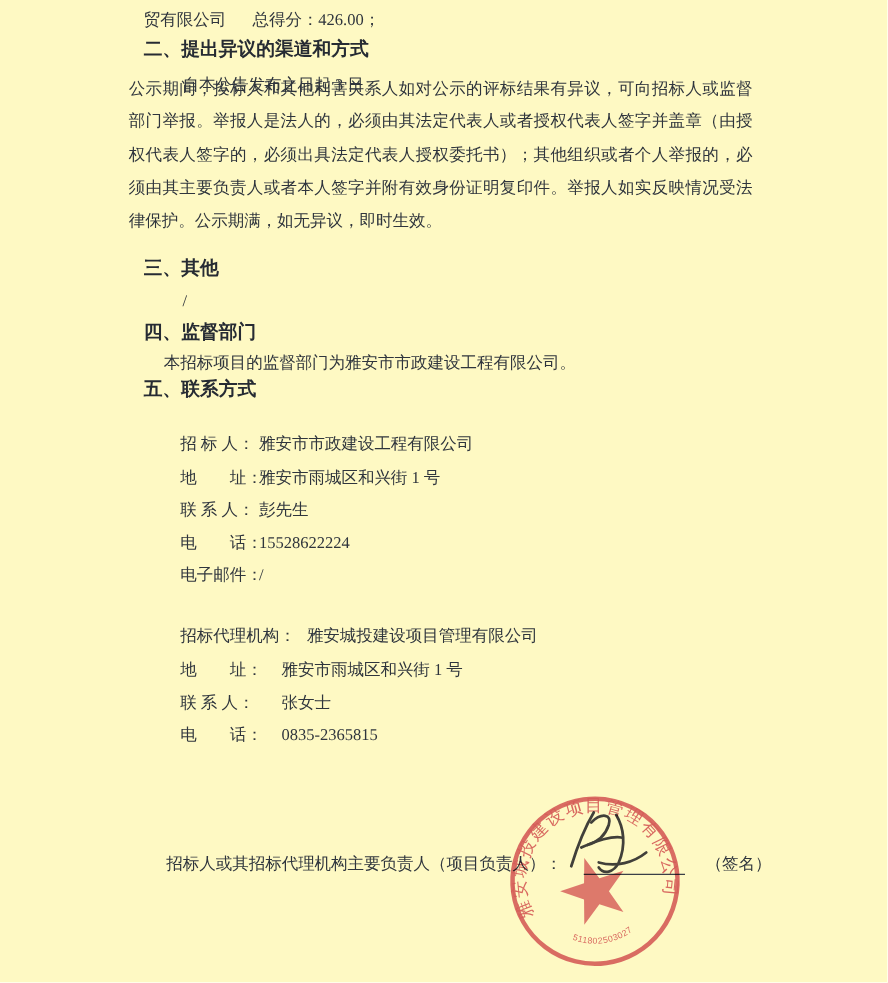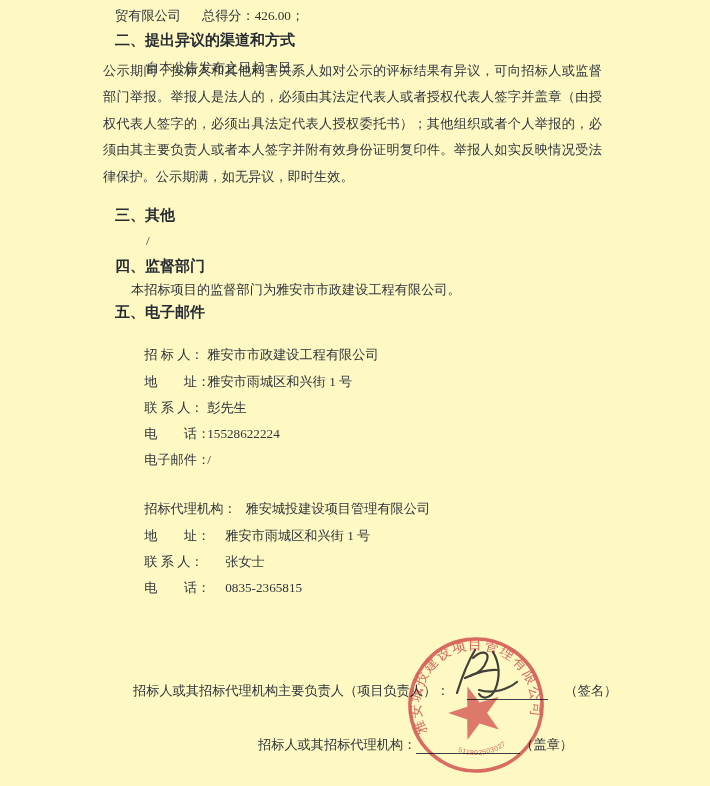--- a/index.html
+++ b/index.html
@@ -50,21 +50,21 @@
   <div class="abs heading" style="top:31px;left:115px;">二、提出异议的渠道和方式</div>
   <div class="abs line" style="top:59px;left:146px;">自本公告发布之日起 3 日。</div>
   <p class="abs para" style="top:58px;left:103px;width:499px;">公示期间，投标人和其他利害关系人如对公示的评标结果有异议，可向招标人或监督部门举报。举报人是法人的，必须由其法定代表人或者授权代表人签字并盖章（由授权代表人签字的，必须出具法定代表人授权委托书）；其他组织或者个人举报的，必须由其主要负责人或者本人签字并附有效身份证明复印件。举报人如实反映情况受法律保护。公示期满，如无异议，即时生效。</p>
 
   <div class="abs heading" style="top:206px;left:115px;">三、其他</div>
   <div class="abs line" style="top:232px;left:146px;">/</div>
 
   <div class="abs heading" style="top:257px;left:115px;">四、监督部门</div>
   <div class="abs line" style="top:281px;left:131px;">本招标项目的监督部门为雅安市市政建设工程有限公司。</div>
 
-  <div class="abs heading" style="top:303px;left:115px;">五、电子邮件</div>
+  <div class="abs heading" style="top:303px;left:115px;">五、联系方式</div>
 
   <div class="abs row b1" style="top:329px;left:131px;">
     <span class="lbl">招 标 人：</span><span>雅安市市政建设工程有限公司</span>
   </div>
   <div class="abs row b1" style="top:356px;left:131px;">
     <span class="lbl">地　　址：</span><span>雅安市雨城区和兴街 1 号</span>
   </div>
   <div class="abs row b1" style="top:382px;left:131px;">
     <span class="lbl">联 系 人：</span><span>彭先生</span>
   </div>
@@ -85,23 +85,20 @@
     <span class="lbl">联 系 人：</span><span>张女士</span>
   </div>
   <div class="abs row b2" style="top:562px;left:131px;">
     <span class="lbl">电　　话：</span><span>0835-2365815</span>
   </div>
 
   <div class="abs signoff" style="top:682px;left:133px;gap:17px;">
     <span>招标人或其招标代理机构主要负责人（项目负责人）：</span><span class="blankline sig-line-1"></span><span>（签名）</span>
   </div>
 
-  <div class="abs signoff" style="top:736px;left:258px;">
-    <span>招标人或其招标代理机构：</span><span class="blankline seal-line-1"></span><span>（盖章）</span>
-  </div>
 
   <svg class="abs stamp-svg" style="top:620px;left:391px;" width="170" height="170" viewBox="0 0 170 170">
     <g transform="rotate(-8 85 85)">
       <circle cx="85" cy="85" r="66" fill="none" stroke="#d4566a" stroke-width="3.6" opacity="0.9"></circle>
       <path id="arcTop" d="M 35.6 111.3 A 56 56 0 1 1 134.4 111.3" fill="none"></path>
       <text class="stamp-text" font-size="14" fill="#d4566a" letter-spacing="1.5" opacity="0.92">
         <textPath href="#arcTop" startOffset="50%" text-anchor="middle">雅安城投建设项目管理有限公司</textPath>
       </text>
       <path id="arcBottom" d="M 60 128.3 A 50 50 0 0 0 110 128.3" fill="none"></path>
       <text class="stamp-text" font-size="7" fill="#d4566a" letter-spacing="0.4" opacity="0.92">

